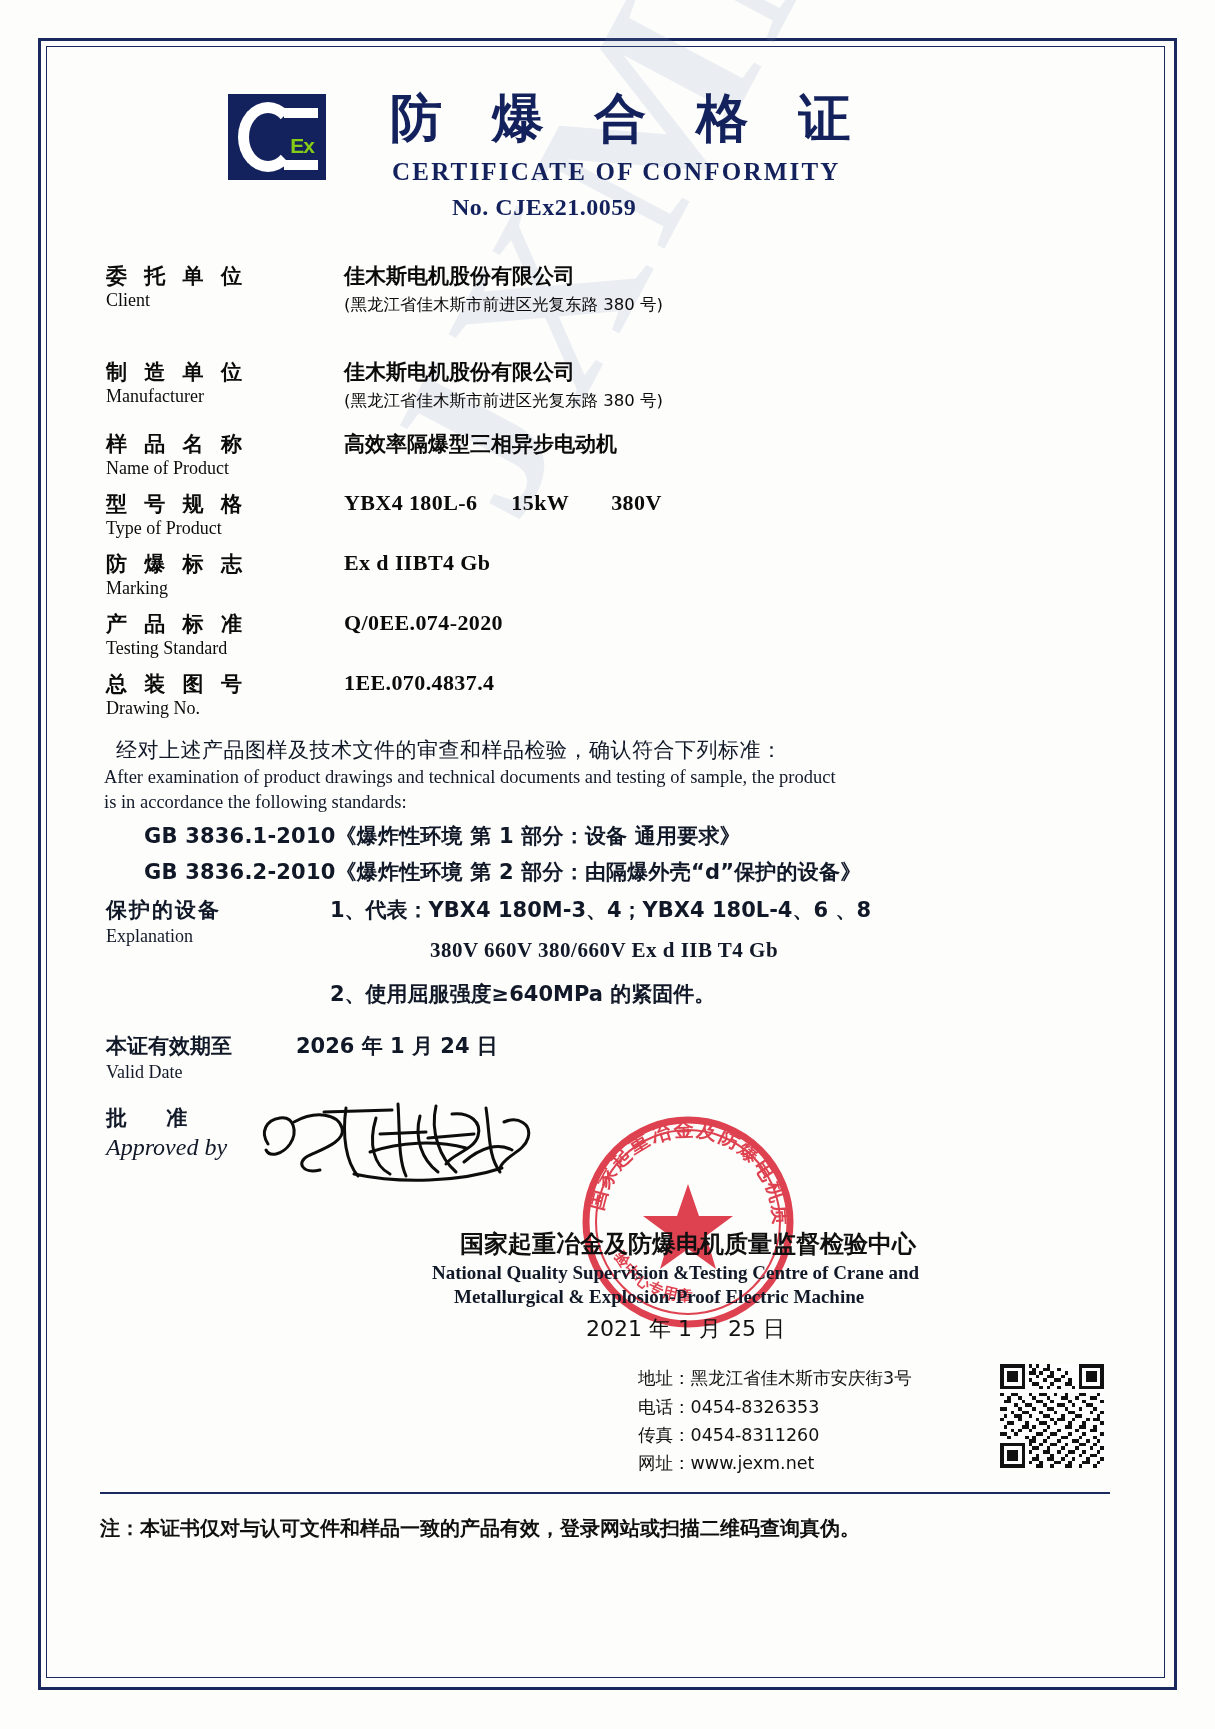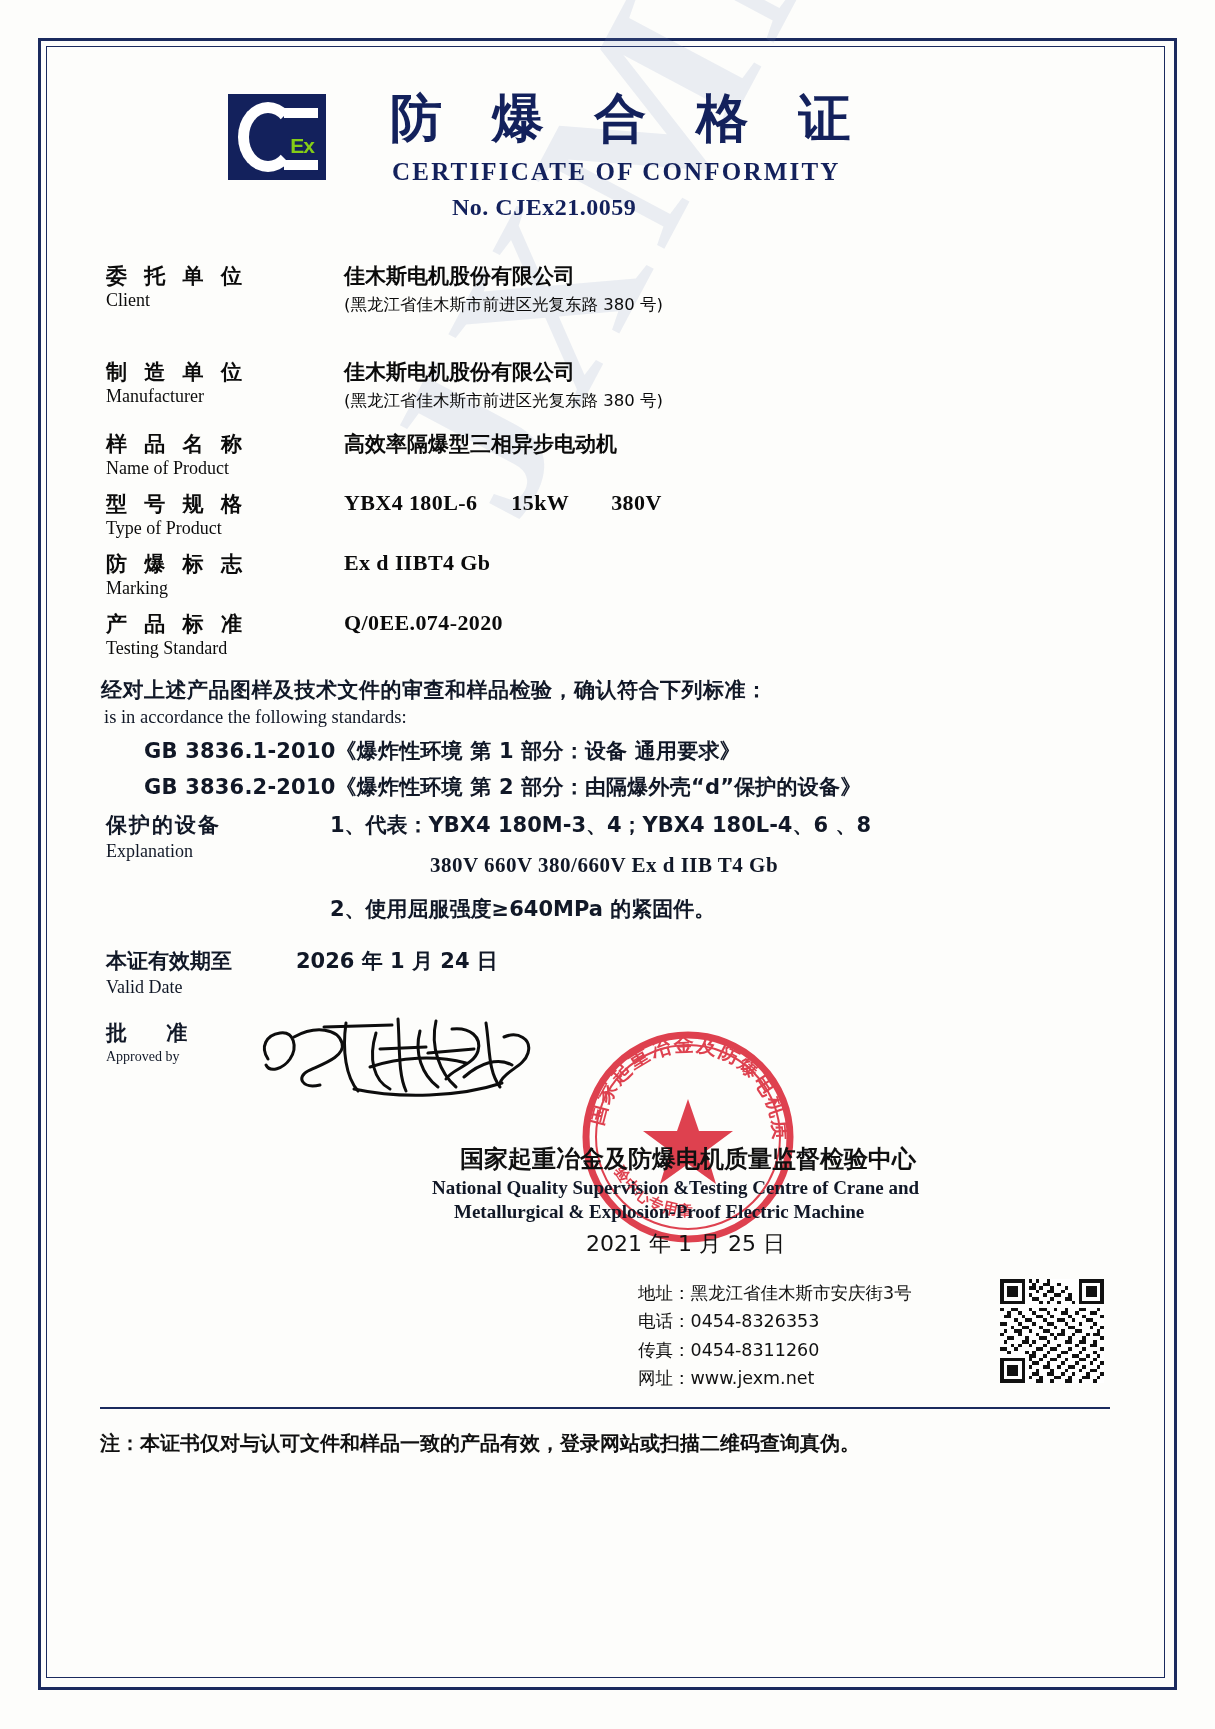--- a/index.html
+++ b/index.html
@@ -191,24 +191,24 @@
   .spec-gap1 { width: 34px; }
   .spec-gap2 { width: 42px; }
 
   
   .statement {
     margin-top: 14px;
     position: relative;
   }
   .st-cn {
     font-size: 21px;
-    font-weight: bold;
+    font-weight: normal;
     font-family: "DejaVu Sans", sans-serif;
     letter-spacing: 0.5px;
-    margin-left: 1px;
+    margin-left: 16px;
   }
   .st-en {
     font-size: 18.5px;
     font-family: "Liberation Serif", serif;
     margin-top: 2px;
     margin-left: 4px;
     line-height: 1.25;
   }
   .std-line {
     font-size: 21px;
@@ -304,22 +304,23 @@
     position: absolute;
     left: 6px; top: 4px;
     font-size: 21px;
     font-weight: bold;
     font-family: "DejaVu Sans", sans-serif;
     letter-spacing: 16px;
   }
   .appr-en {
     position: absolute;
     left: 6px; top: 34px;
-    font-size: 14px;
-    font-family: "Liberation Serif", serif;
+    font-size: 24px;
+    font-family: "Liberation Serif", serif;
+    font-style: italic;
   }
   .signature {
     position: absolute;
     left: 150px;
     top: -12px;
     width: 330px;
     height: 110px;
   }
   .stamp {
     position: absolute;
@@ -506,24 +507,30 @@
         <div class="lbl-en">Marking</div>
         <div class="val latin">Ex d IIBT4 Gb</div>
       </div>
 
       <div class="row short">
         <div class="lbl-cn">产 品 标 准</div>
         <div class="lbl-en">Testing Standard</div>
         <div class="val latin">Q/0EE.074-2020</div>
       </div>
 
+      <div class="row short">
+        <div class="lbl-cn">总 装 图 号</div>
+        <div class="lbl-en">Drawing No.</div>
+        <div class="val latin">1EE.070.4837.4</div>
+      </div>
     </div>
 
     <div class="statement">
       <div class="st-cn">经对上述产品图样及技术文件的审查和样品检验，确认符合下列标准：</div>
+      <div class="st-en">After examination of product drawings and technical documents and testing of sample, the product</div>
       <div class="st-en">is in accordance the following standards:</div>
       <div class="std-line">GB 3836.1-2010《爆炸性环境  第 1 部分：设备  通用要求》</div>
       <div class="std-line">GB 3836.2-2010《爆炸性环境  第 2 部分：由隔爆外壳“d”保护的设备》</div>
     </div>
 
     <div class="explanation">
       <div class="exp-lbl-cn">保护的设备</div>
       <div class="exp-lbl-en">Explanation</div>
       <div class="exp-l1">1、代表：YBX4 180M-3、4；YBX4 180L-4、6 、8</div>
       <div class="exp-l2">380V   660V   380/660V      Ex d IIB T4 Gb</div>

